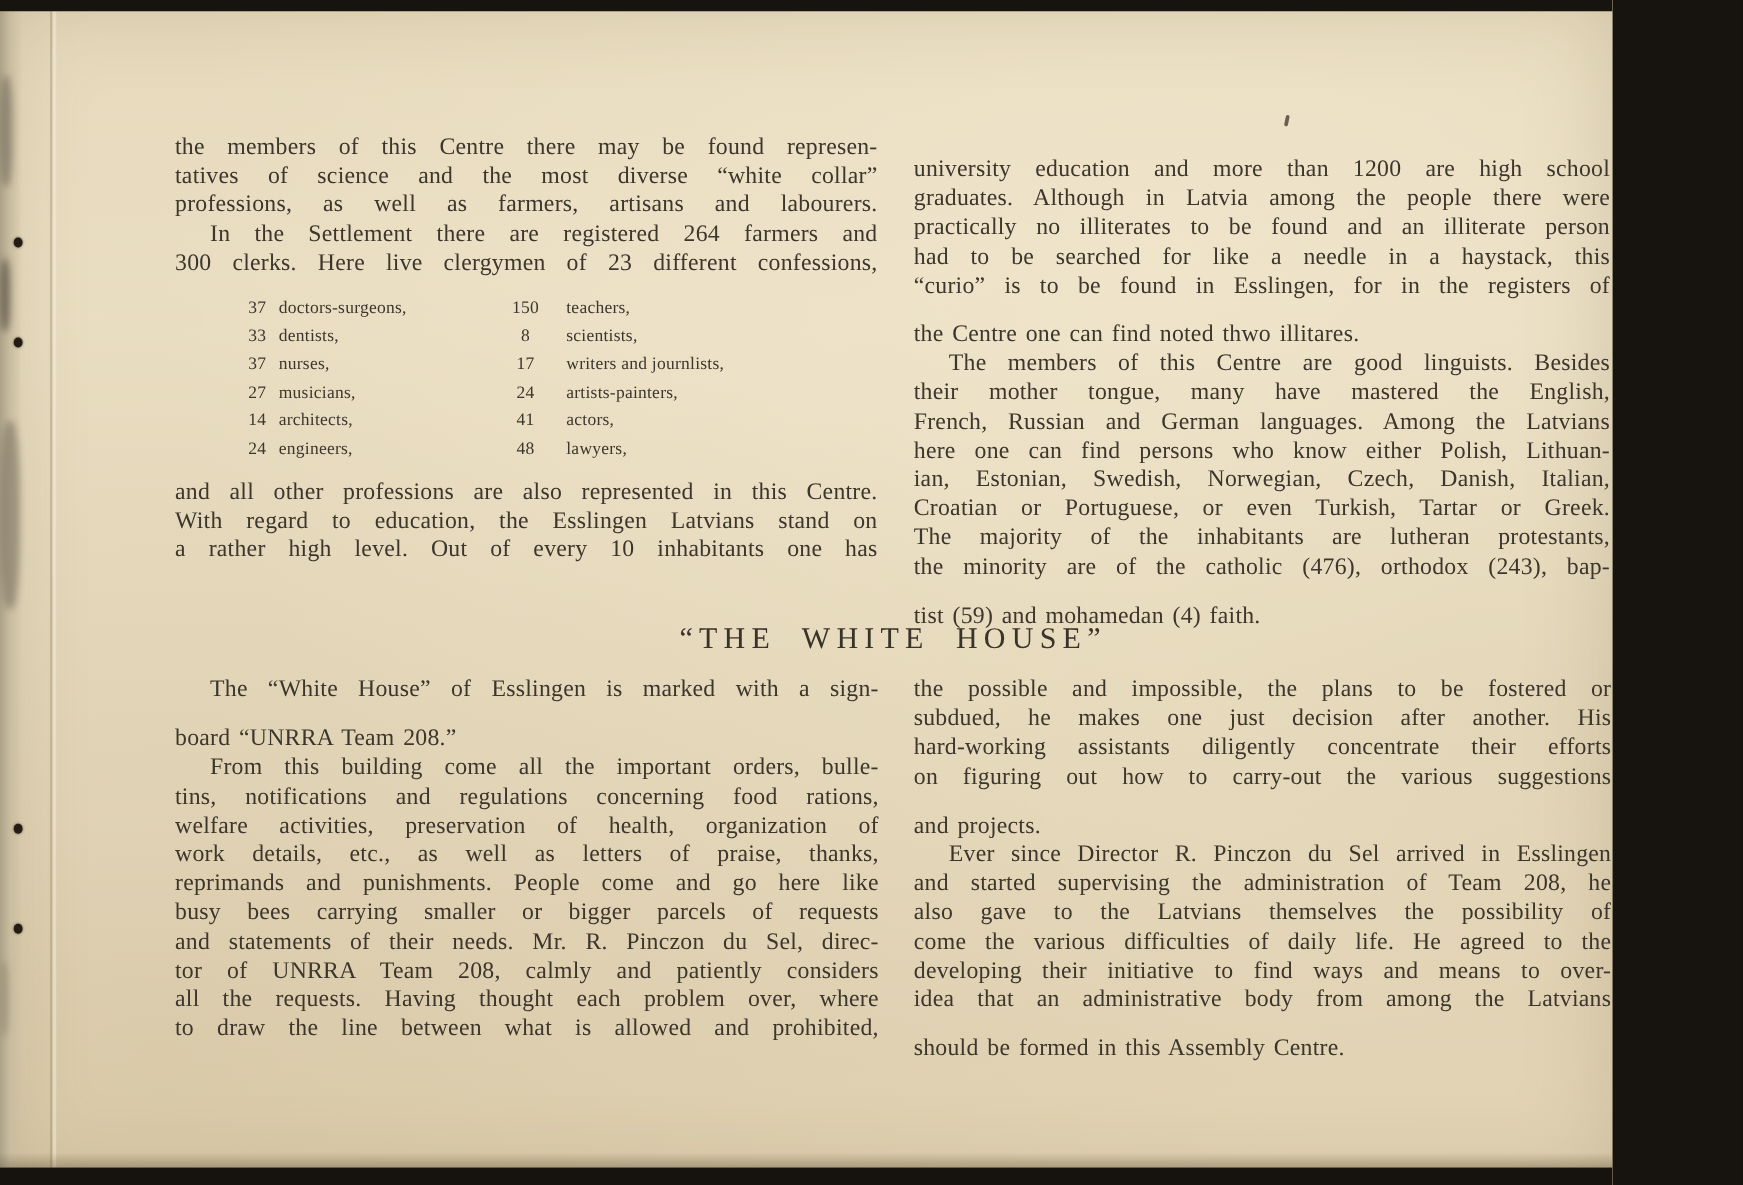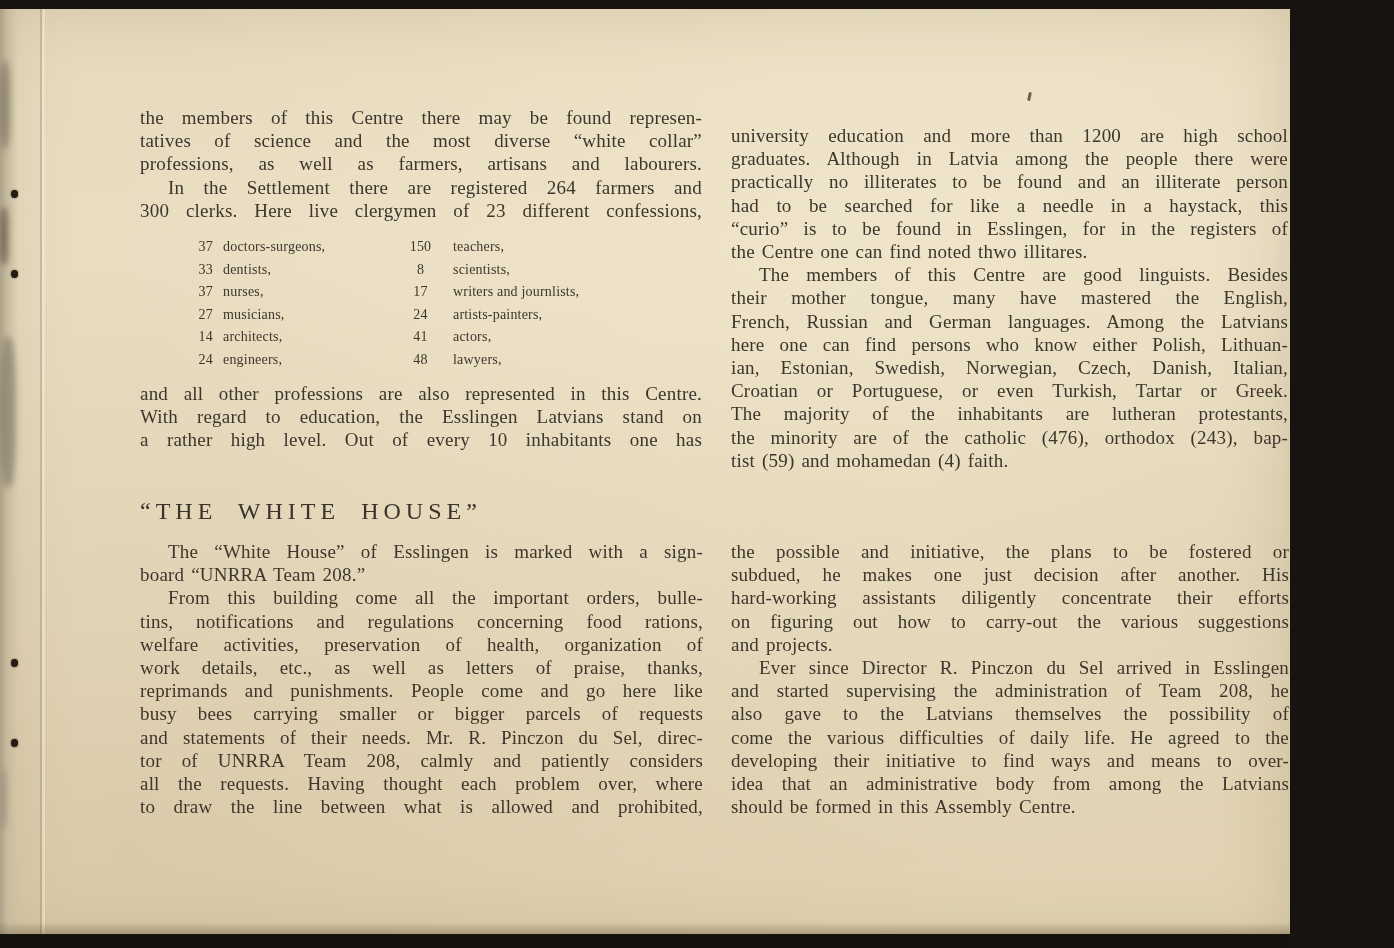--- a/index.html
+++ b/index.html
@@ -27,27 +27,27 @@
   .blotch.b4{left:0;top:760px;width:7px;height:60px;background:rgba(120,110,92,.35);}
   .crease{position:absolute;left:40px;top:9px;height:925px;width:2px;background:rgba(124,108,82,.28);}
   .crease-hi{position:absolute;left:42px;top:9px;height:925px;width:3px;background:rgba(246,239,219,.45);}
   .stitch{position:absolute;width:7px;height:8px;border-radius:50%;background:#241c12;box-shadow:0 0 2px rgba(36,28,18,.8);}
   .speck{position:absolute;left:1028px;top:92px;width:3px;height:9px;border-radius:2px;
     background:#4a4034;transform:rotate(12deg);opacity:.8;}
 
   .col{position:absolute;font-size:19px;line-height:23.2px;letter-spacing:.2px;}
   .line{text-align:justify;text-align-last:justify;word-spacing:2px;white-space:nowrap;}
   .line.indent{padding-left:28px;}
-  .para.flush .line.last{text-align-last:left;}
+  .para.flush .line.last{text-align-last:left;margin-top:16px;}
   #col-tl{left:140px;top:106px;width:562px;}
   #col-tr{left:731px;top:124px;width:557px;}
   #col-bl{left:140px;top:540px;width:563px;}
   #col-br{left:731px;top:540px;width:558px;}
 
-  .heading{position:absolute;left:140px;top:498px;width:1149px;text-align:left;
+  .heading{position:absolute;left:140px;top:498px;width:1149px;text-align:center;
     font-size:24px;letter-spacing:5px;word-spacing:10px;color:#3a332a;}
 
   .plist{position:relative;margin:13px 0 11px 0;}
   .prow{position:relative;height:22.6px;font-size:14px;}
   .prow span{position:absolute;top:0;white-space:nowrap;}
   .prow .n1{left:28px;width:45px;text-align:right;}
   .prow .l1{left:83px;}
   .prow .n2{left:258px;width:45px;text-align:center;}
   .prow .l2{left:313px;text-align:right;}
 </style>
@@ -174,21 +174,21 @@
           <div class="line">tor of UNRRA Team 208, calmly and patiently considers</div>
           <div class="line">all the requests. Having thought each problem over, where</div>
           <div class="line last">to draw the line between what is allowed and prohibited,</div>
         </div>
       </div>
   </div>
 
   <div class="col" id="col-br">
     <div>
         <div class="para flush">
-          <div class="line">the possible and initiative, the plans to be fostered or</div>
+          <div class="line">the possible and impossible, the plans to be fostered or</div>
           <div class="line">subdued, he makes one just decision after another. His</div>
           <div class="line">hard-working assistants diligently concentrate their efforts</div>
           <div class="line">on figuring out how to carry-out the various suggestions</div>
           <div class="line last">and projects.</div>
         </div>
         <div class="para flush">
           <div class="line indent">Ever since Director R. Pinczon du Sel arrived in Esslingen</div>
           <div class="line">and started supervising the administration of Team 208, he</div>
           <div class="line">also gave to the Latvians themselves the possibility of</div>
           <div class="line">come the various difficulties of daily life. He agreed to the</div>

